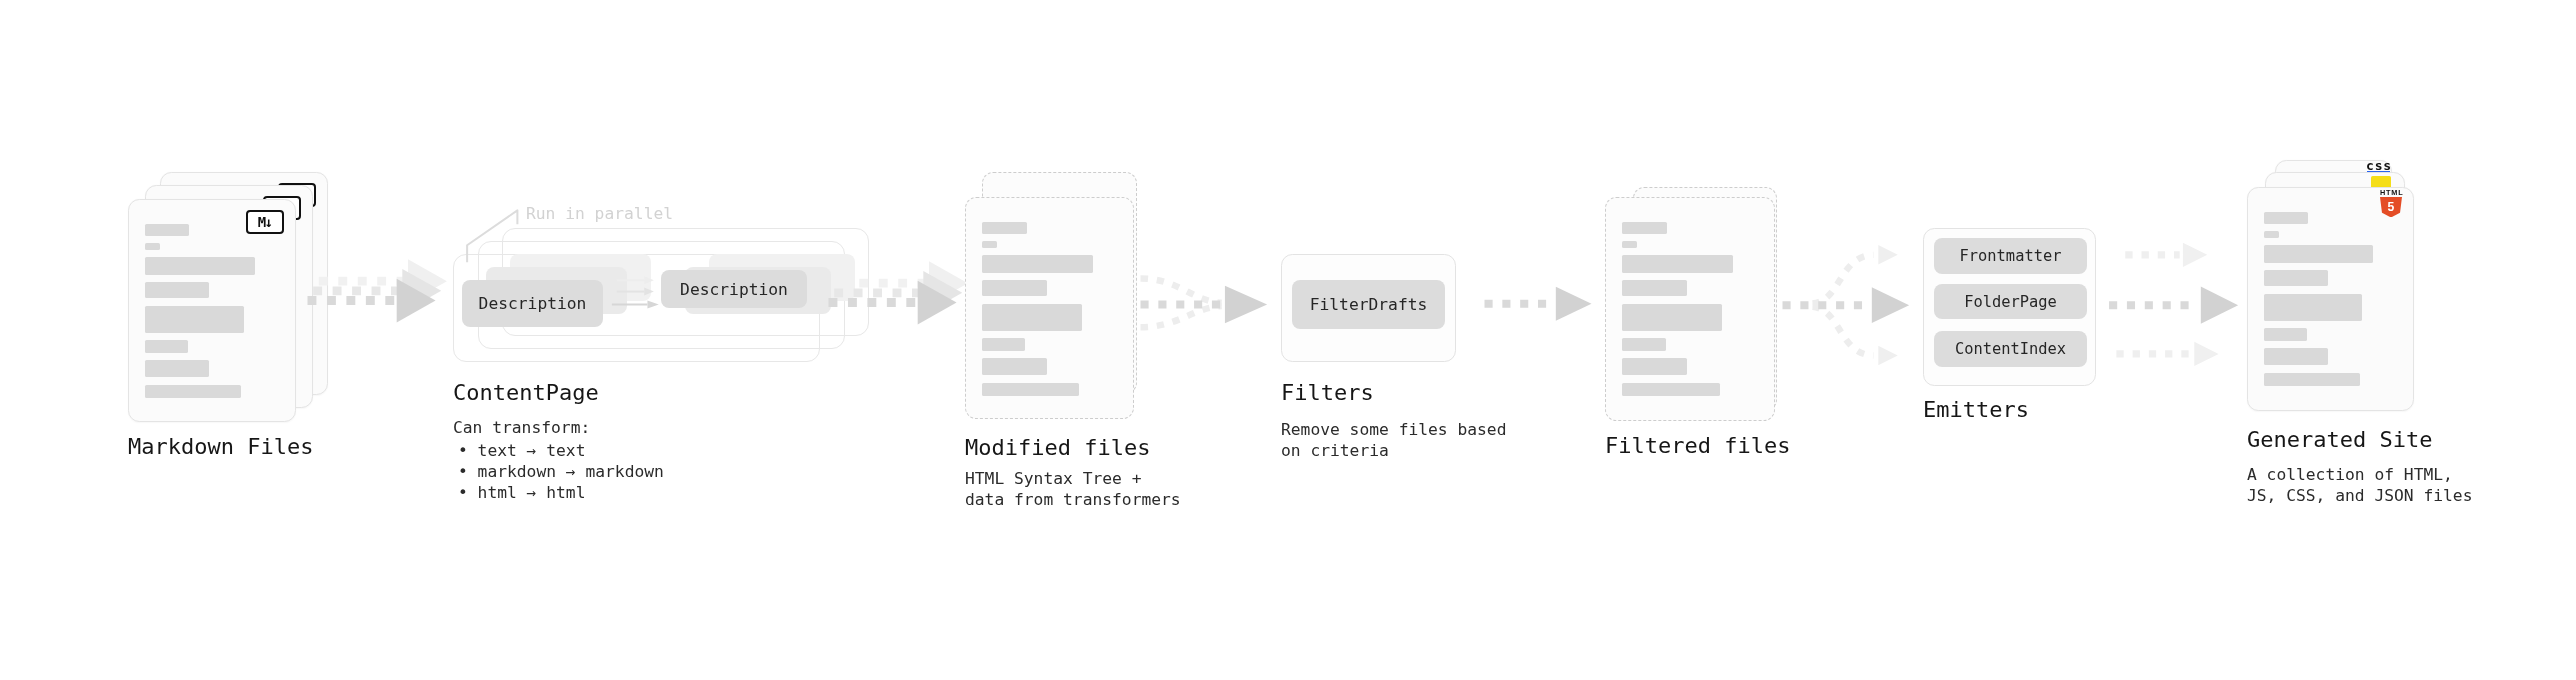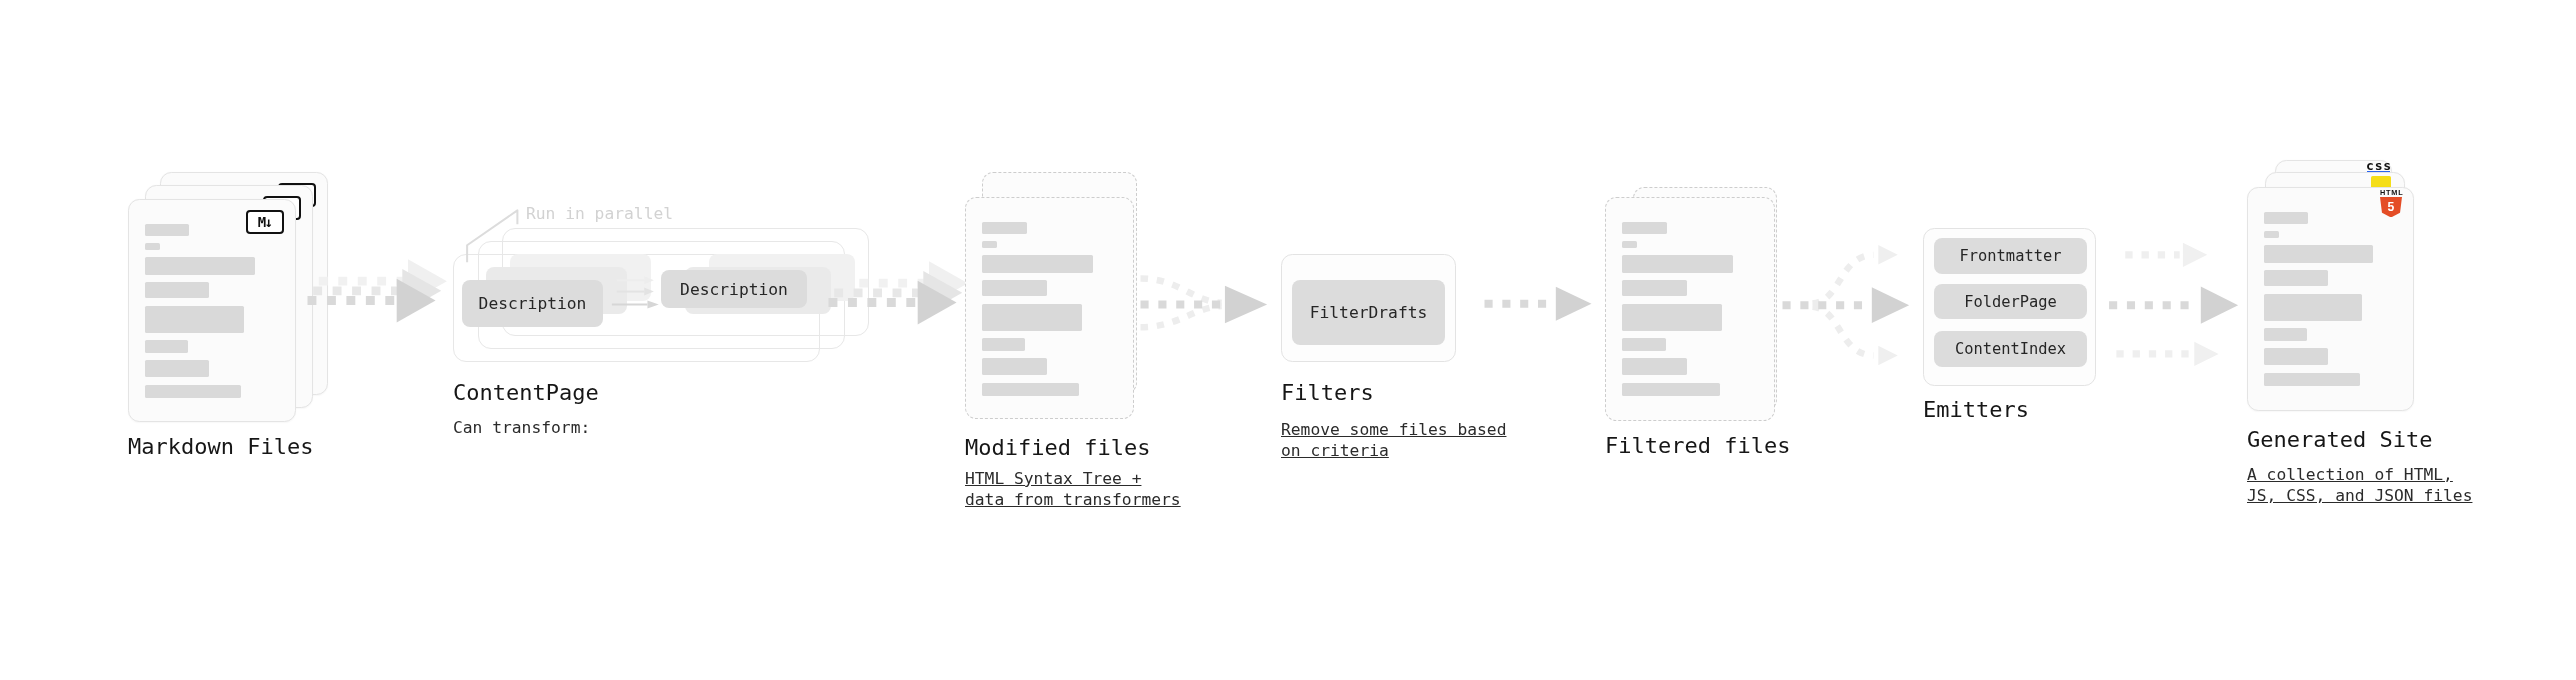--- a/index.html
+++ b/index.html
@@ -32,21 +32,21 @@
   
   .t-box{position:absolute;border:1.6px solid #e7e7e7;border-radius:13px;background:transparent;}
   .box{position:absolute;border:1.6px solid #e3e3e3;border-radius:11.4px;background:#fdfdfd;}
   .pill{position:absolute;background:#dcdcdc;border-radius:8.1px;display:flex;align-items:center;
         justify-content:center;font-size:16.3px;color:#262626;}
   .pill.ghost1{background:#eaeaea;}
   .pill.ghost2{background:#f1f1f1;}
 
   
   .title{position:absolute;font-size:22px;font-weight:500;color:#161616;white-space:nowrap;}
-  .desc{position:absolute;font-size:16.3px;line-height:21px;color:#2b2b2b;white-space:pre-line;text-decoration:underline;}
+  .desc{position:absolute;font-size:16.3px;line-height:21px;color:#2b2b2b;white-space:pre-line;}
   .desc-head{position:absolute;font-size:16.3px;color:#2b2b2b;white-space:nowrap;}
   .bullets{position:absolute;font-size:16.3px;line-height:21px;color:#2b2b2b;white-space:nowrap;}
   .callout-text{position:absolute;font-size:16.3px;color:#d2d2d2;white-space:nowrap;}
 </style>
 </head>
 <body>
 
 <div class="canvas">
 
   <div class="doc-card" style="left:160px;top:172px;width:166px;height:221px;">
@@ -110,20 +110,26 @@
       <polygon points="48,18 48,28 60,23" fill="#e3e3e3"></polygon>
     <line x1="8" y1="39" x2="52" y2="39" stroke="#d6d6d6" stroke-width="2.5"></line>
       <polygon points="52,34 52,44 66,39" fill="#d6d6d6"></polygon>
   </svg>
 
   <div class="pill" style="left:462px;top:280px;width:141px;height:47px;">Description</div>
   <div class="pill" style="left:661px;top:270px;width:146px;height:38px;">Description</div>
 
   <div class="title" style="left:453px;top:380px;">ContentPage</div>
   <div class="desc-head" style="left:453px;top:418px;">Can transform:</div>
+  <div class="bullets" style="left:458px;top:440px;">
+    <div>• text → text</div>
+    <div>• markdown → markdown</div>
+    <div>• html → html</div>
+
+  </div>
 
   <svg class="abs" style="left:822px;top:258px;" width="150" height="77" viewBox="0 0 185 95">
     <g transform="translate(14,-24)">
       <line x1="8" y1="55" x2="118" y2="55" stroke="#f1f1f1" stroke-width="11" stroke-dasharray="11 13"></line>
       <polygon points="118,28 118,82 166,55" fill="#f0f0f0"></polygon>
     </g>
     <g transform="translate(7,-12)">
       <line x1="8" y1="55" x2="118" y2="55" stroke="#e7e7e7" stroke-width="11" stroke-dasharray="11 13"></line>
       <polygon points="118,28 118,82 166,55" fill="#e5e5e5"></polygon>
     </g>
@@ -149,21 +155,21 @@
 data from transformers</div>
 
   <svg class="abs" style="left:1134px;top:272px;" width="138" height="69" viewBox="0 0 170 85">
     <path d="M8,8 C55,8 72,36 108,38" fill="none" stroke="#ededed" stroke-width="8" stroke-dasharray="9 11"></path>
     <path d="M8,68 C55,68 72,44 108,42" fill="none" stroke="#ededed" stroke-width="8" stroke-dasharray="9 11"></path>
     <line x1="8" y1="40" x2="106" y2="40" stroke="#d9d9d9" stroke-width="10" stroke-dasharray="10 12"></line>
     <polygon points="112,17 112,63 164,40" fill="#d2d2d2"></polygon>
   </svg>
 
   <div class="box" style="left:1281px;top:254px;width:173px;height:106px;"></div>
-  <div class="pill" style="left:1292px;top:280px;width:153px;height:65px;">FilterDrafts</div>
+  <div class="pill" style="left:1292px;top:280px;width:153px;height:49px;">FilterDrafts</div>
   <div class="title" style="left:1281px;top:380px;">Filters</div>
   <div class="desc" style="left:1281px;top:419px;">Remove some files based
 on criteria</div>
 
   <svg class="abs" style="left:1481px;top:281px;" width="114" height="47" viewBox="0 0 140 58">
     <line x1="4" y1="28" x2="86" y2="28" stroke="#d9d9d9" stroke-width="10" stroke-dasharray="10 12"></line>
     <polygon points="92,7 92,49 136,28" fill="#d2d2d2"></polygon>
   </svg>
 
   <div class="doc-card dashed" style="left:1633px;top:187px;width:142px;height:222px;"></div>

